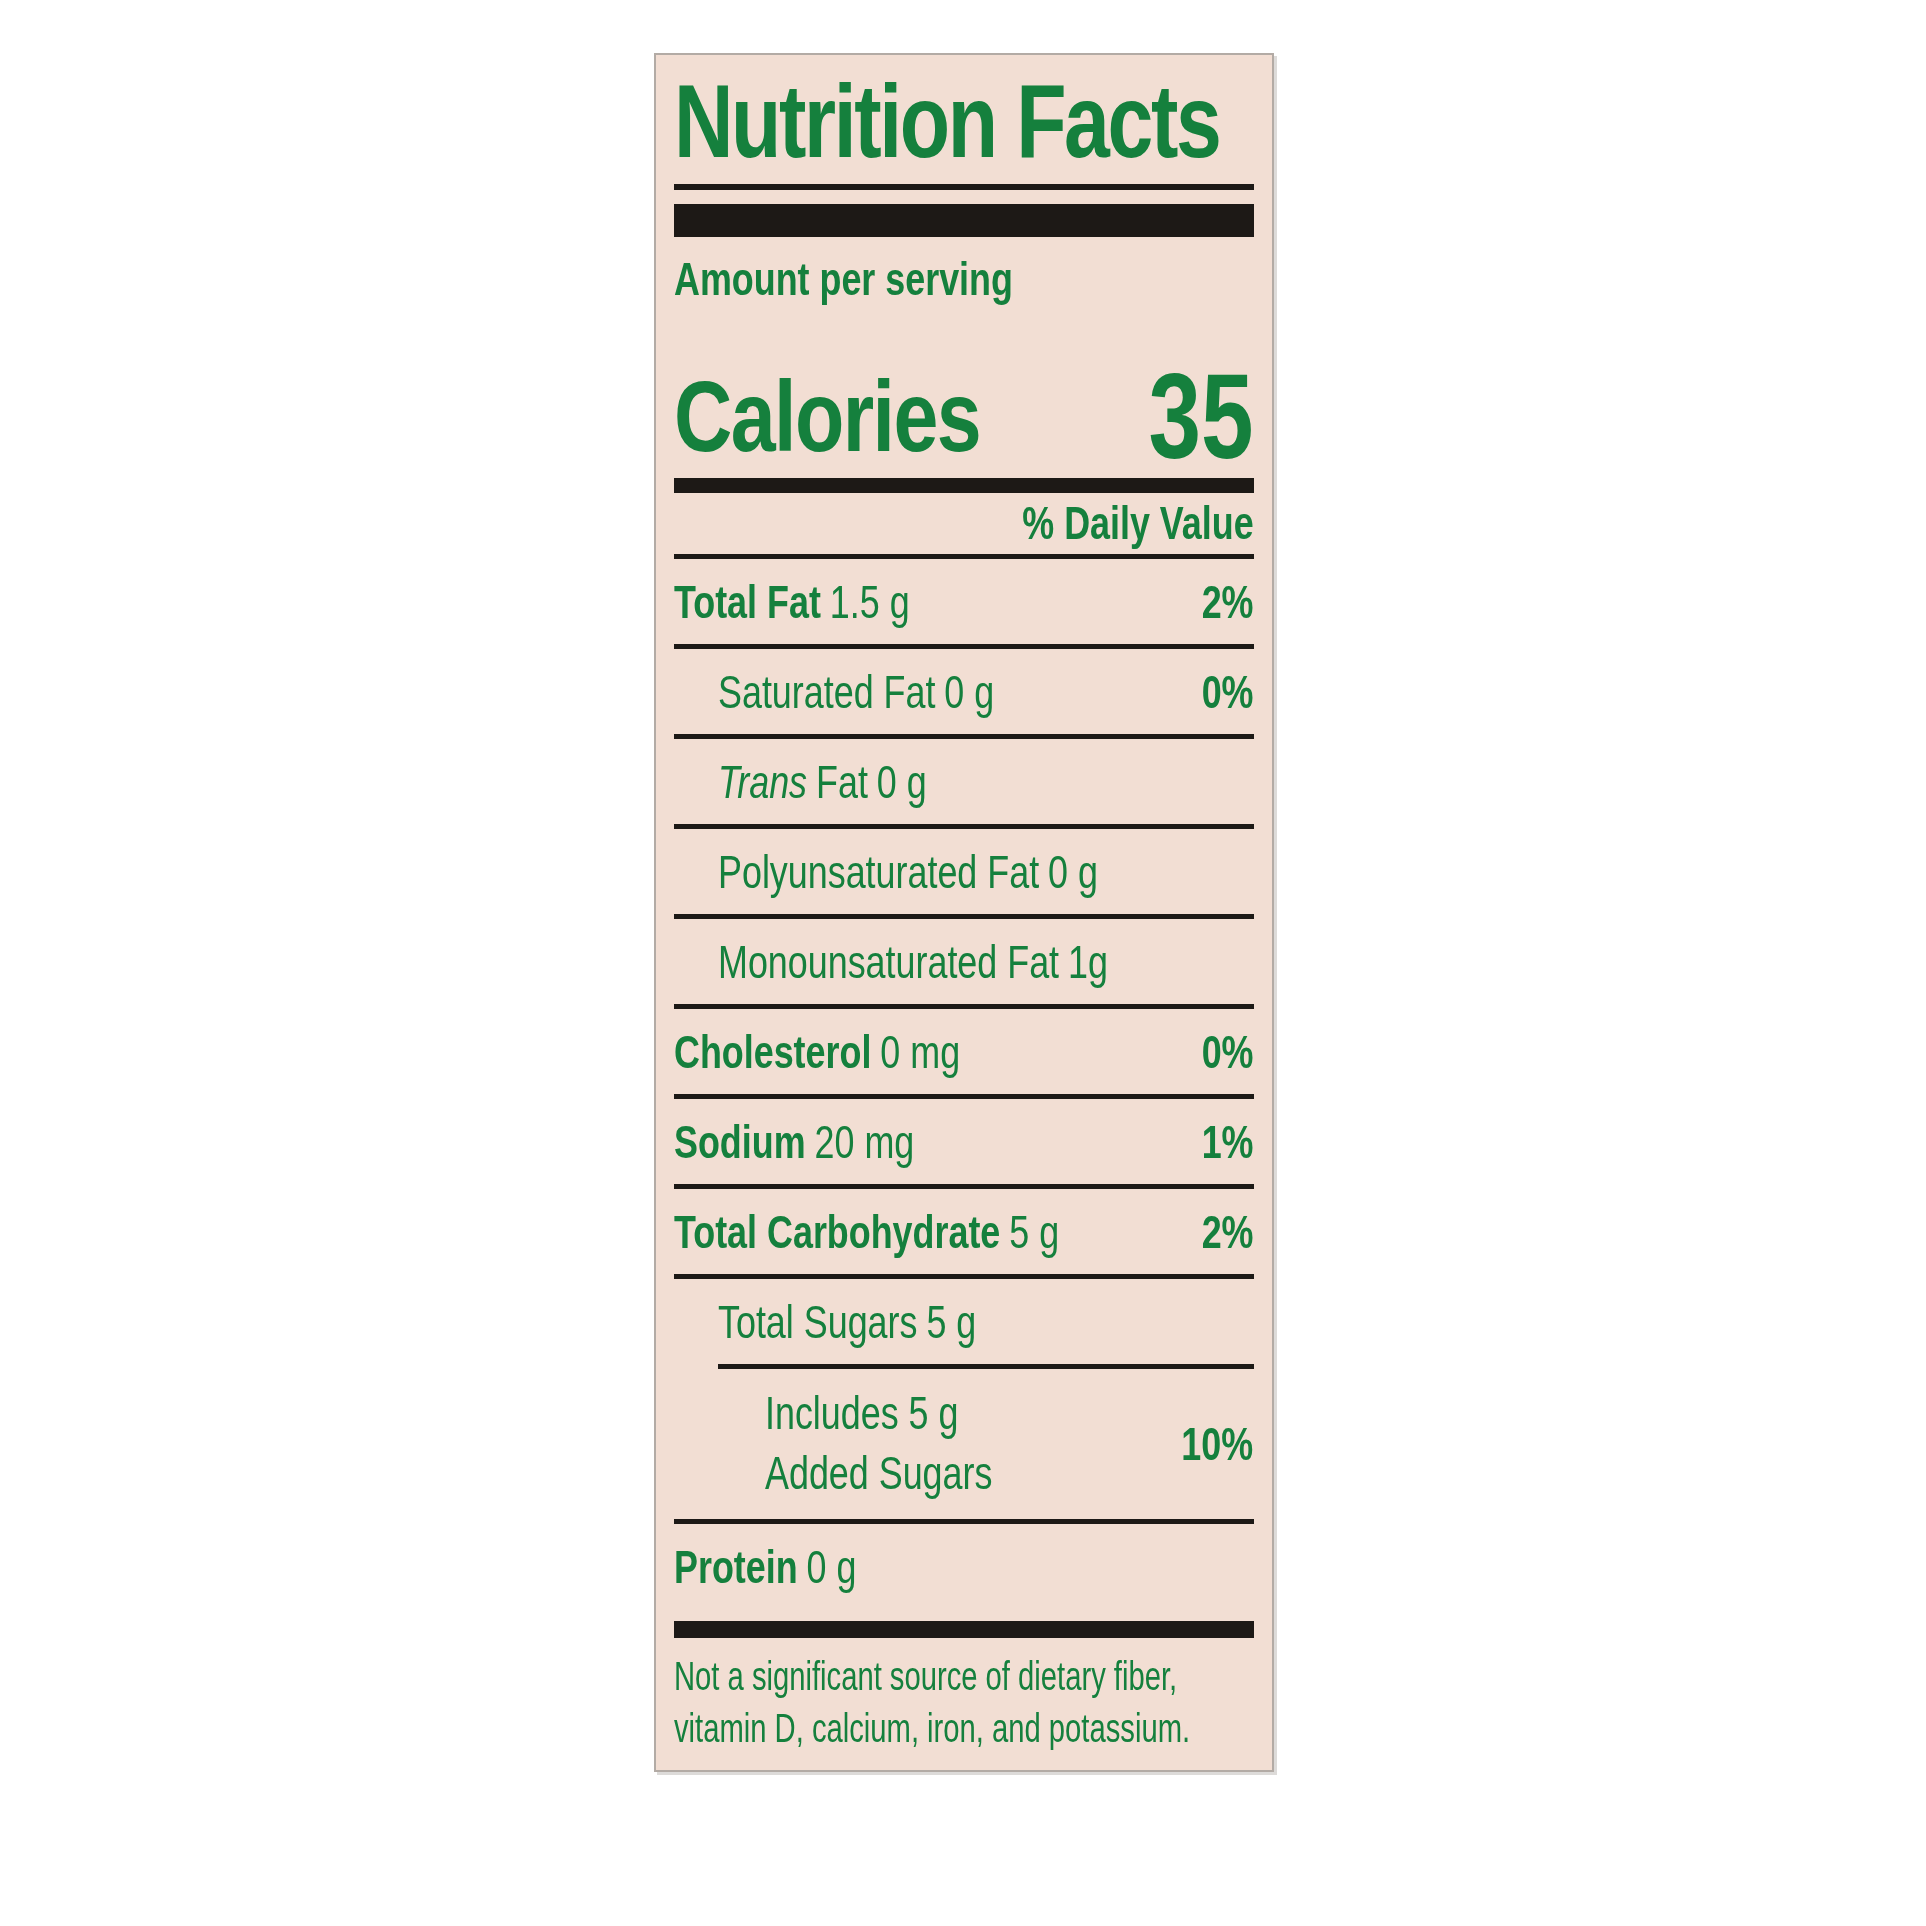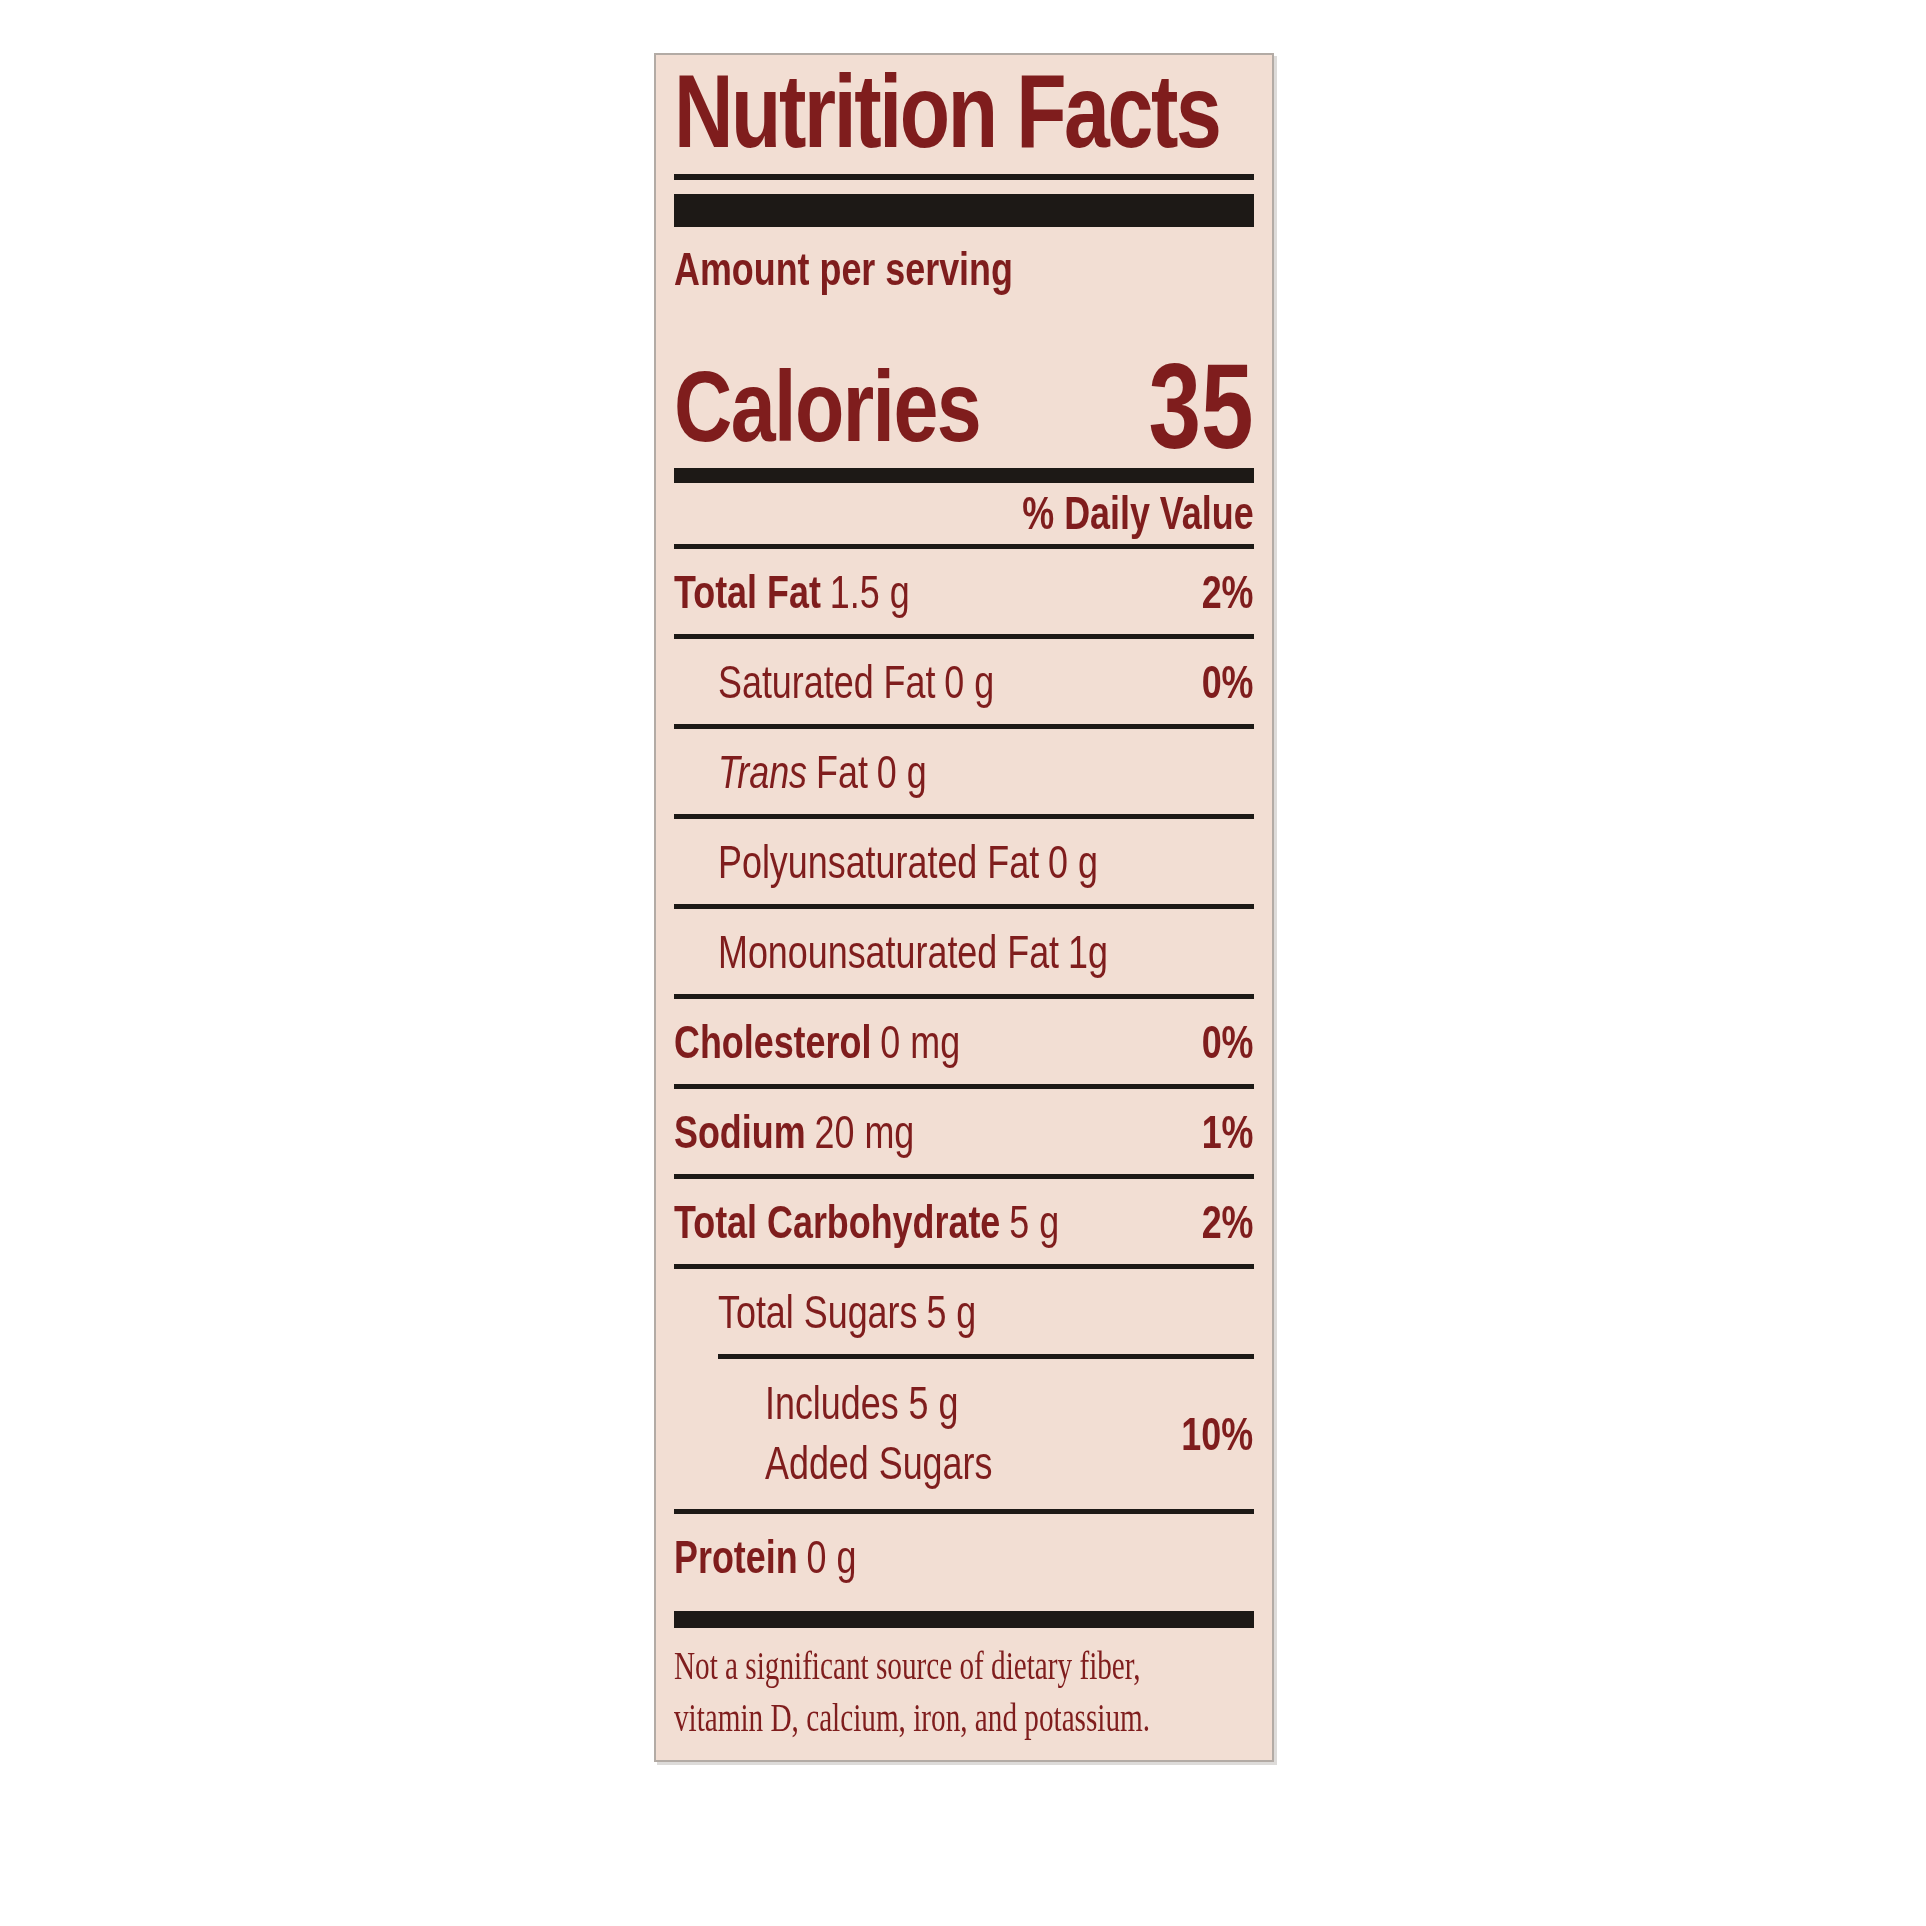--- a/index.html
+++ b/index.html
@@ -10,22 +10,22 @@
     background: #ffffff;
     font-family: "Liberation Sans", sans-serif;
   }
   .label {
     box-sizing: border-box;
     width: 620px;
     margin: 53px auto 0 auto;
     background: #f2ded3;
     border: 2px solid #b3aba5;
     box-shadow: 3px 3px 0 rgba(120,110,105,0.25);
-    padding: 2px 18px 16px 18px;
-    color: #7f1d1d;
+    padding: 12px 18px 16px 18px;
+    color: #15803d;
   }
   .cond   { display: inline-block; transform: scaleX(0.78); transform-origin: 0 50%; white-space: nowrap; }
   .cond2  { display: inline-block; transform: scaleX(0.73); transform-origin: 0 50%; white-space: nowrap; }
   .cond-r { display: inline-block; transform: scaleX(0.78); transform-origin: 100% 50%; white-space: nowrap; }
   .cond-t { display: inline-block; transform: scaleX(0.80); transform-origin: 0 50%; white-space: nowrap; }
 
   .title {
     font-size: 103px;
     font-weight: 700;
     letter-spacing: -3px;
@@ -52,21 +52,21 @@
 
   .row { display: flex; align-items: center; min-height: 85px; font-size: 46px; }
   .row.tall { min-height: 150px; }
   .row .lbl b { font-weight: 700; }
   .row .val { margin-left: 0.25em; }
   .row .dv { margin-left: auto; font-weight: 700; }
   .indent1 { padding-left: 44px; }
   .indent2 { padding-left: 91px; gap: 36px; }
   .twoline { line-height: 1.3; }
 
-  .footnote { margin-top: 6px; font-size: 40px; line-height: 52px; font-family: Liberation Serif, serif; }
+  .footnote { margin-top: 6px; font-size: 40px; line-height: 52px; }
 </style>
 </head>
 <body>
 
 <div class="label">
 
   <div class="title">
     <span class="cond-t">Nutrition Facts</span>
   </div>
   <div class="rule title-rule"></div>

